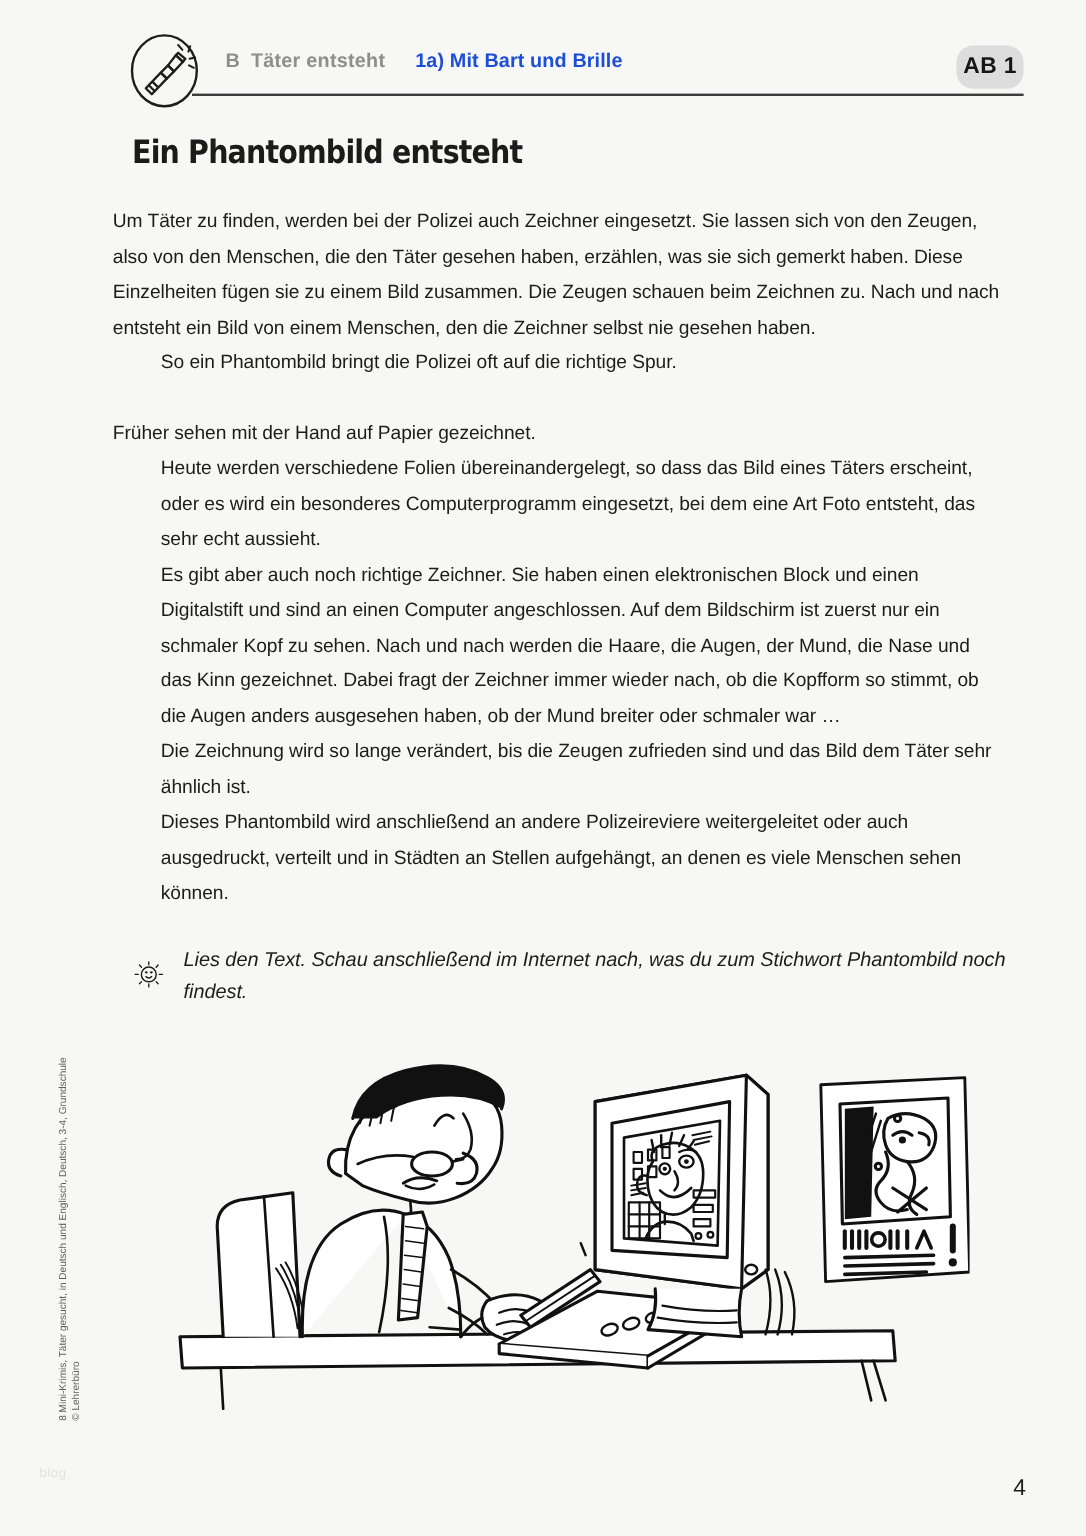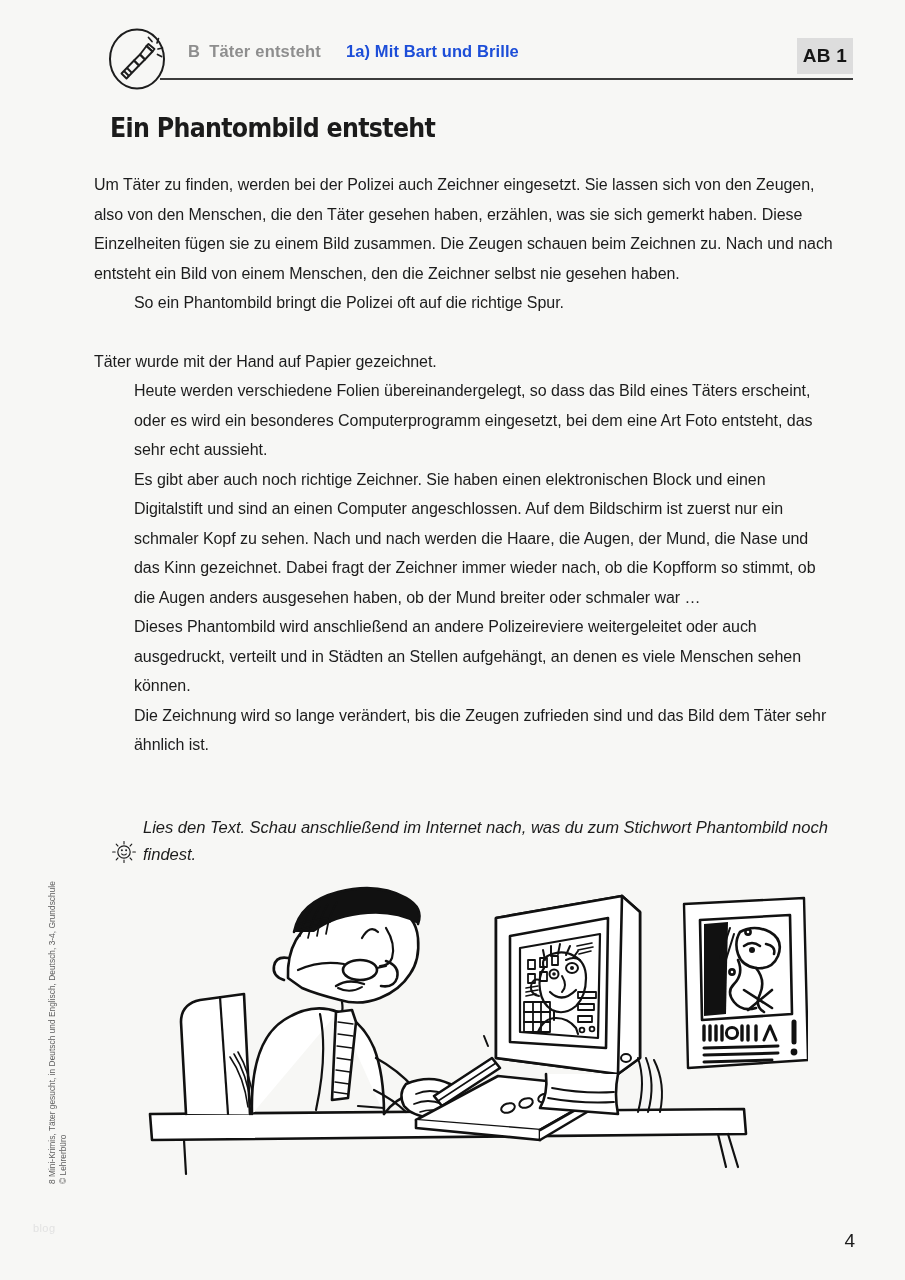--- a/index.html
+++ b/index.html
@@ -76,20 +76,21 @@
     width: 56px;
     height: 36px;
     background: #dddddd;
     display: flex;
     align-items: center;
     justify-content: center;
     font-size: 19px;
     font-weight: bold;
     color: #161616;
     letter-spacing: 0.3px;
+    border-radius: 14px;
   }
 
   
   .doc-title {
     position: absolute;
     left: 110px;
     top: 112px;
     font-family: "DejaVu Sans", sans-serif;
     font-size: 27px;
     font-weight: bold;
@@ -119,25 +120,25 @@
     margin-left: 40px;
   }
   .para-gap {
     height: 29px;
   }
 
   
   .task-block {
     position: absolute;
     left: 111px;
-    top: 814px;
+    top: 786px;
     width: 742px;
     display: flex;
-    align-items: flex-end;
-    gap: 6px;
+    align-items: center;
+    gap: 16px;
   }
   .sun-icon {
     flex: 0 0 auto;
     margin-top: 2px;
   }
   .task-text {
     font-size: 16.6px;
     line-height: 27px;
     font-style: italic;
     color: #1c1c1c;
@@ -221,25 +222,25 @@
     <div class="ab-box">AB 1</div>
   </div>
   <div class="header-rule"></div>
 
   <div class="doc-title">Ein Phantombild entsteht</div>
 
   <div class="body-text">
     <p class="para">Um Täter zu finden, werden bei der Polizei auch Zeichner eingesetzt. Sie lassen sich von den Zeugen, also von den Menschen, die den Täter gesehen haben, erzählen, was sie sich gemerkt haben. Diese Einzelheiten fügen sie zu einem Bild zusammen. Die Zeugen schauen beim Zeichnen zu. Nach und nach entsteht ein Bild von einem Menschen, den die Zeichner selbst nie gesehen haben.</p>
     <p class="para">So ein Phantombild bringt die Polizei oft auf die richtige Spur.</p>
     <div class="para-gap"></div>
-    <p class="para">Täter wurde mit der Hand auf Papier gezeichnet.</p>
+    <p class="para">Früher sehen mit der Hand auf Papier gezeichnet.</p>
     <p class="para">Heute werden verschiedene Folien übereinandergelegt, so dass das Bild eines Täters erscheint, oder es wird ein besonderes Computerprogramm eingesetzt, bei dem eine Art Foto entsteht, das sehr echt aussieht.</p>
     <p class="para">Es gibt aber auch noch richtige Zeichner. Sie haben einen elektronischen Block und einen Digitalstift und sind an einen Computer angeschlossen. Auf dem Bildschirm ist zuerst nur ein schmaler Kopf zu sehen. Nach und nach werden die Haare, die Augen, der Mund, die Nase und das Kinn gezeichnet. Dabei fragt der Zeichner immer wieder nach, ob die Kopfform so stimmt, ob die Augen anders ausgesehen haben, ob der Mund breiter oder schmaler war …</p>
+    <p class="para">Die Zeichnung wird so lange verändert, bis die Zeugen zufrieden sind und das Bild dem Täter sehr ähnlich ist.</p>
     <p class="para">Dieses Phantombild wird anschließend an andere Polizeireviere weitergeleitet oder auch ausgedruckt, verteilt und in Städten an Stellen aufgehängt, an denen es viele Menschen sehen können.</p>
-    <p class="para">Die Zeichnung wird so lange verändert, bis die Zeugen zufrieden sind und das Bild dem Täter sehr ähnlich ist.</p>
   </div>
 
   <div class="task-block">
     <span class="sun-icon">
       <svg width="26" height="24" viewBox="0 0 26 24">
         <circle cx="13" cy="12" r="6.2" fill="none" stroke="#1d1d1d" stroke-width="1.2"></circle>
         <circle cx="10.9" cy="10.3" r="1" fill="#1d1d1d"></circle>
         <circle cx="15.1" cy="10.3" r="1" fill="#1d1d1d"></circle>
         <path d="M10.3 13.6 Q13 16.4 15.7 13.6" fill="none" stroke="#1d1d1d" stroke-width="1.1"></path>
         <g stroke="#1d1d1d" stroke-width="1.1" stroke-linecap="round">

